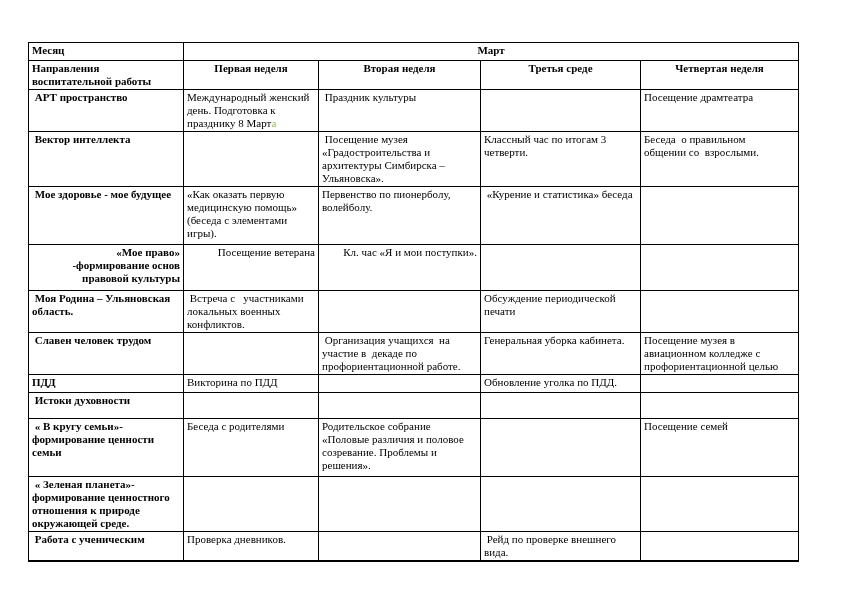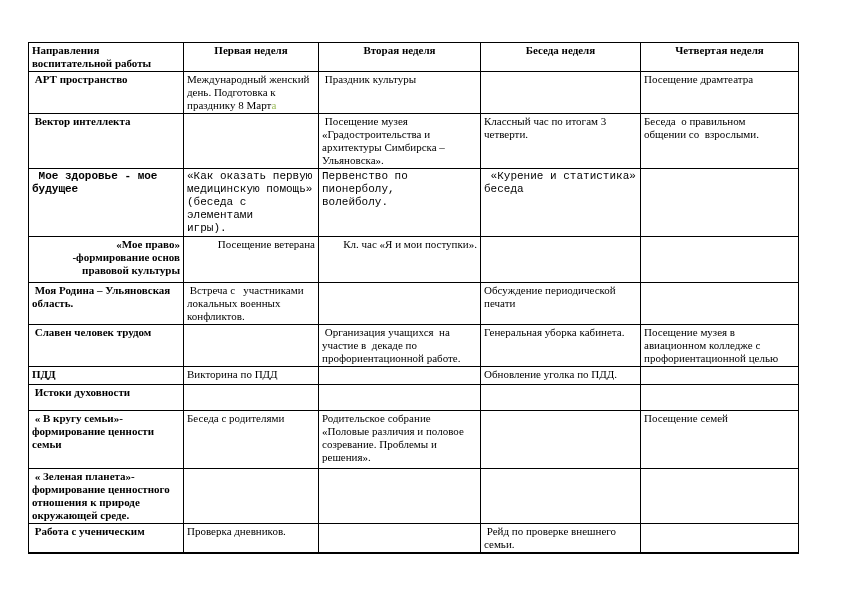--- a/index.html
+++ b/index.html
@@ -41,21 +41,21 @@
   table.plan .center { text-align: center; }
   col.c1 { width: 155px; }
   col.c2 { width: 135px; }
   col.c3 { width: 162px; }
   col.c4 { width: 160px; }
   col.c5 { width: 158px; }
   thead tr:nth-child(1) { height: 18px; }
   thead tr:nth-child(2) { height: 29px; }
   tbody tr:nth-child(1)  { height: 40px; }
   tbody tr:nth-child(2)  { height: 52px; }
-  tbody tr:nth-child(3)  { height: 58px; font-family: Liberation Mono, monospace; }
+  tbody tr:nth-child(3)  { height: 58px; }
   tbody tr:nth-child(4)  { height: 46px; text-align: right; }
   tbody tr:nth-child(5)  { height: 41px; padding-left: 37px; }
   tbody tr:nth-child(6)  { height: 41px; }
   tbody tr:nth-child(7)  { height: 18px; }
   tbody tr:nth-child(8)  { height: 26px; }
   tbody tr:nth-child(9)  { height: 58px; }
   tbody tr:nth-child(10) { height: 51px; }
   tbody tr:nth-child(11) { height: 28px; }
   td.dir { font-weight: bold; }
 </style>
@@ -66,25 +66,29 @@
   <table class="plan">
     <colgroup>
       <col class="c1">
         <col class="c2">
         <col class="c3">
         <col class="c4">
         <col class="c5">
     </colgroup>
     <thead>
       <tr>
+        <td class="b">Месяц</td>
+        <td class="b center" colspan="4">Март</td>
+      </tr>
+      <tr>
         <td class="b">Направления
 воспитательной работы</td>
         <td class="b center">Первая неделя</td>
         <td class="b center">Вторая неделя</td>
-        <td class="b center">Беседа неделя</td>
+        <td class="b center">Третья среде</td>
         <td class="b center">Четвертая неделя</td>
       </tr>
     </thead>
     <tbody>
         <tr>
           <td class="dir"> АРТ пространство</td>
           <td><span>Международный женский
 день. Подготовка к
 празднику 8 Март</span><span style="color: rgb(155, 187, 89);">а</span></td>
           <td> Праздник культуры</td>
@@ -179,18 +183,18 @@
           <td></td>
           <td></td>
           <td></td>
           <td></td>
         </tr>
         <tr>
           <td class="dir"> Работа с ученическим</td>
           <td>Проверка дневников.</td>
           <td></td>
           <td> Рейд по проверке внешнего
-семьи.</td>
+вида.</td>
           <td></td>
         </tr>
       </tbody>
   </table>
 </div>
 
 </body></html>

